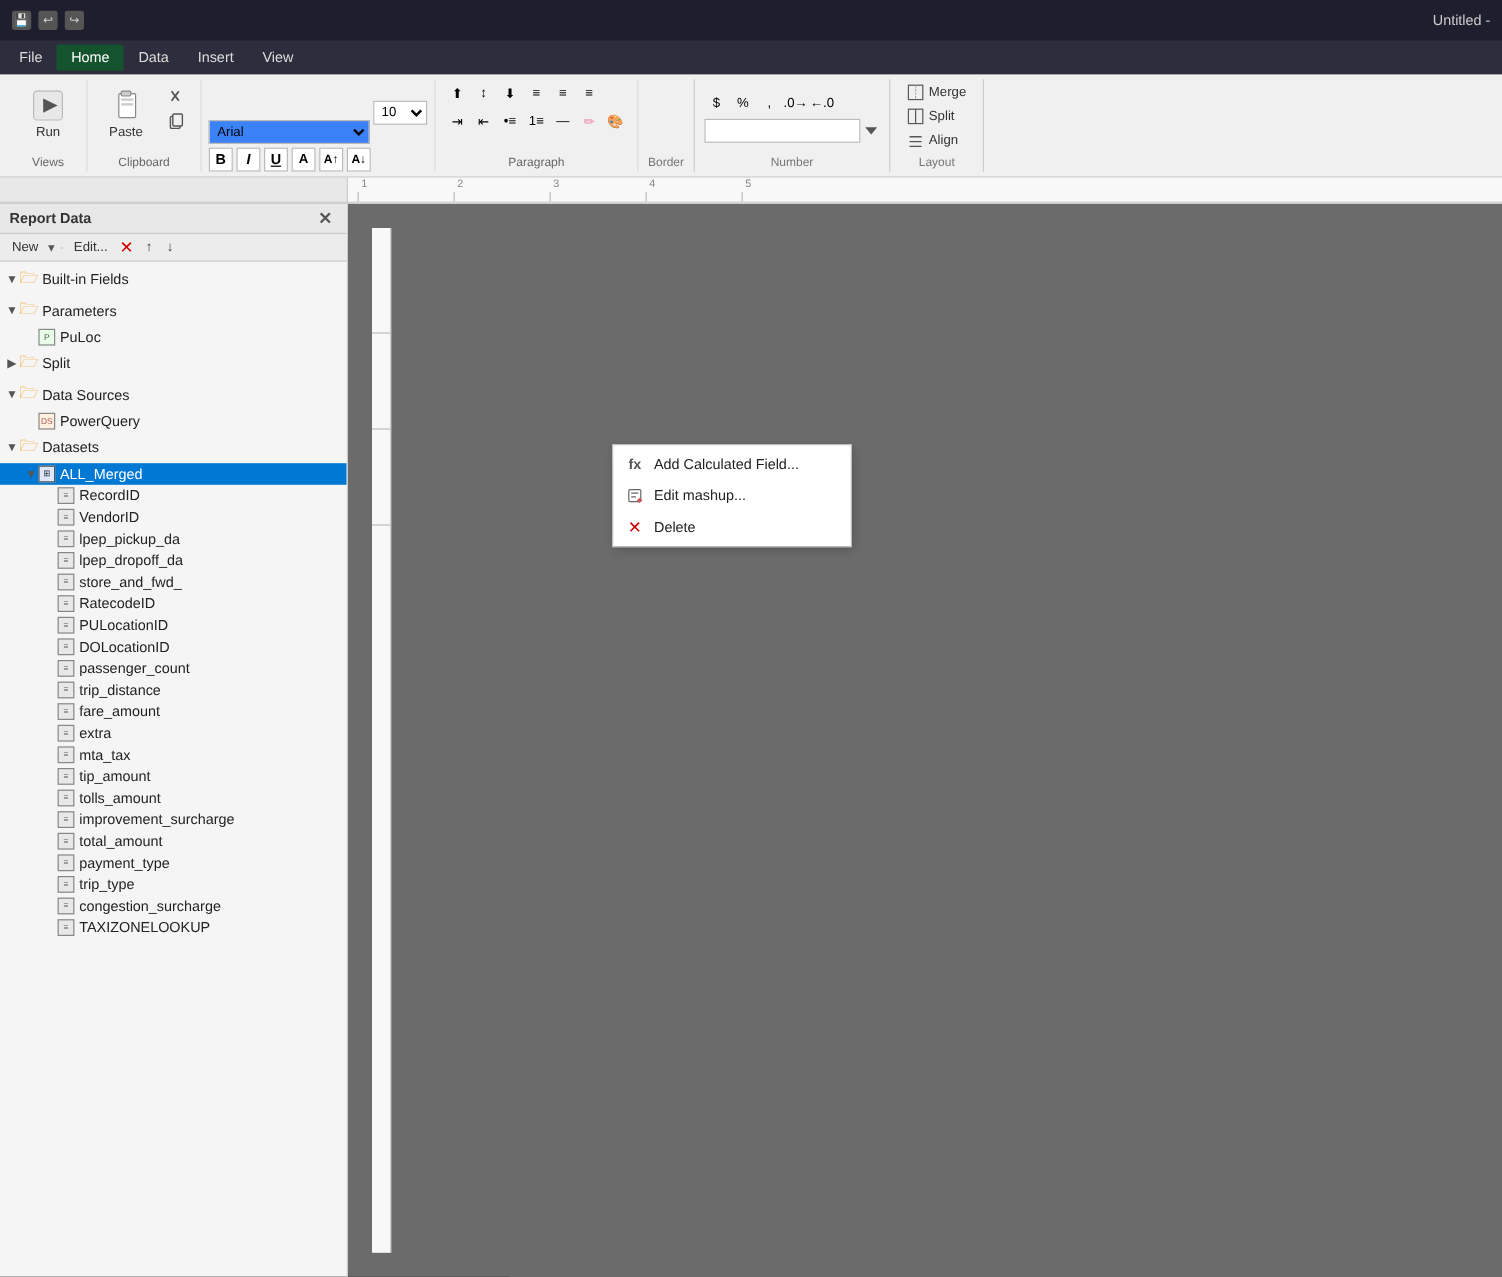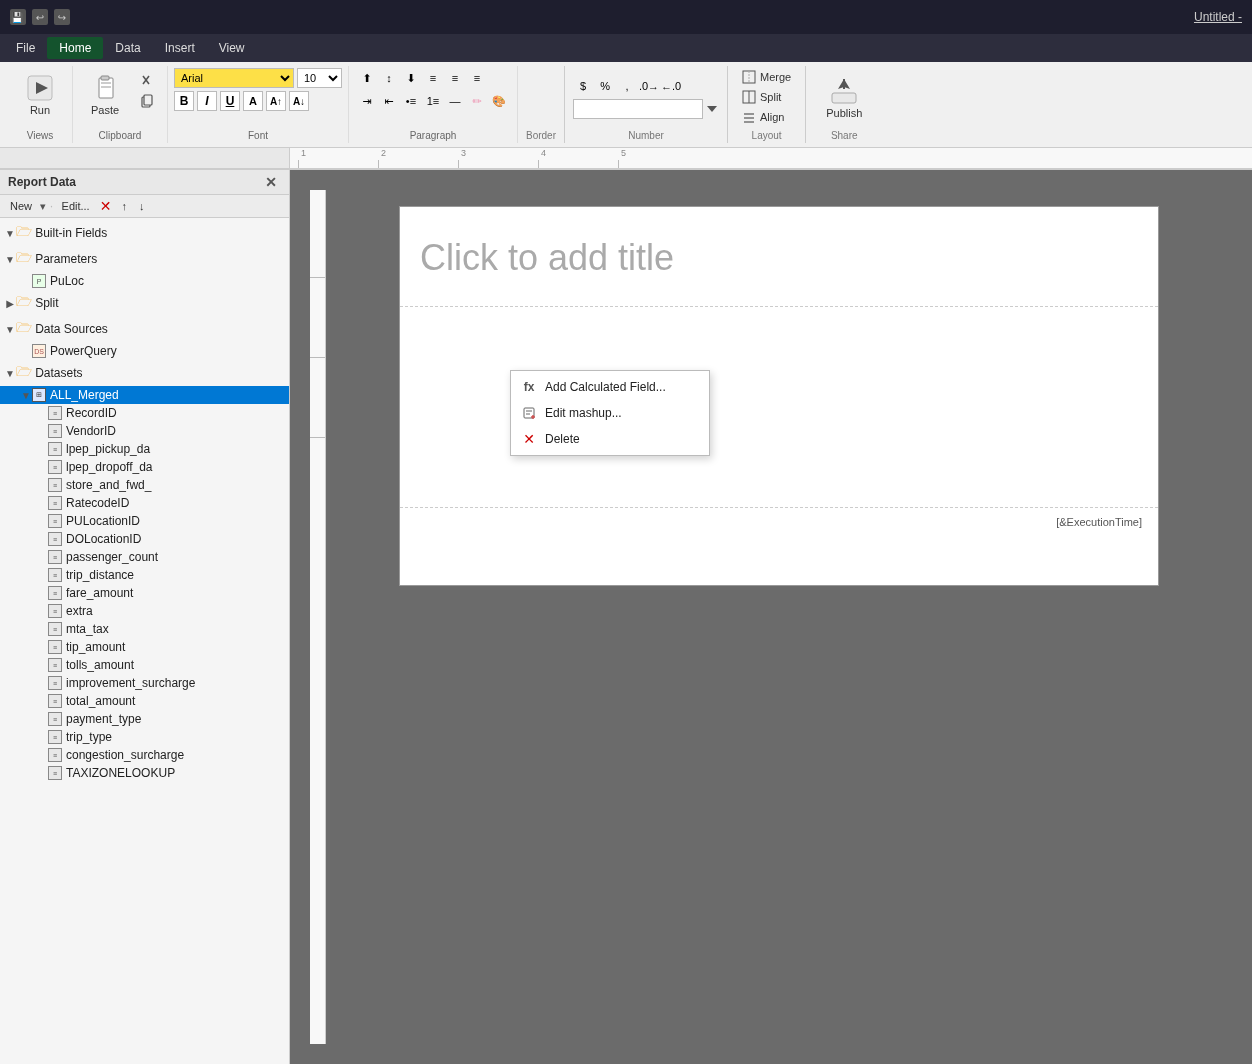--- a/index.html
+++ b/index.html
@@ -10,21 +10,21 @@
       background: #1e1e2e;
       height: 34px;
       display: flex;
       align-items: center;
       padding: 0 10px;
       color: #fff;
       font-size: 12px;
     }
     .title-bar-icons { display: flex; gap: 6px; align-items: center; }
     .title-bar-icon { width: 16px; height: 16px; background: #555; border-radius: 2px; display: inline-flex; align-items: center; justify-content: center; font-size: 10px; color: #ccc; }
-    .title-bar-title { margin-left: auto; color: #ccc; font-size: 12px; text-decoration: underline; }
+    .title-bar-title { margin-left: auto; color: #ccc; font-size: 12px; }
 
     
     .menu-bar {
       background: #2d2d3d;
       height: 28px;
       display: flex;
       align-items: center;
       padding: 0 4px;
       color: #fff;
     }
@@ -102,26 +102,27 @@
       gap: 3px;
       padding: 2px 6px;
       border-right: 1px solid #ddd;
     }
     .font-row {
       display: flex;
       align-items: center;
       gap: 3px;
     }
     .font-select {
-      width: 120px;
+      width: 134px;
       height: 20px;
       font-size: 11px;
       border: 1px solid #bbb;
-      background: #fde047;
+      background: #3b82f6;
       padding: 0 2px;
+      margin-top: 32px;
     }
     .size-select {
       width: 45px;
       height: 20px;
       font-size: 11px;
       border: 1px solid #bbb;
       background: #fff;
       padding: 0 2px;
     }
     .bold-btn {
@@ -522,33 +523,20 @@
             <line x1="2" y1="4" x2="12" y2="4" stroke="#555" stroke-width="1.2"></line>
             <line x1="2" y1="8" x2="12" y2="8" stroke="#555" stroke-width="1.2"></line>
             <line x1="2" y1="12" x2="12" y2="12" stroke="#555" stroke-width="1.2"></line>
           </svg>
         <span>Align</span>
       </div>
     </div>
     <div class="ribbon-section-label">Layout</div>
   </div>
 
-  <div class="ribbon-section" style="border-right:none;">
-    <div class="ribbon-section-content">
-      <div class="publish-btn">
-        <svg width="32" height="32" viewBox="0 0 32 32">
-          <rect x="4" y="18" width="24" height="10" rx="2" fill="#e8e8e8" stroke="#aaa"></rect>
-          <polygon points="16,4 22,14 16,12 10,14" fill="#555"></polygon>
-          <line x1="16" y1="4" x2="16" y2="14" stroke="#555" stroke-width="2"></line>
-        </svg>
-        <span>Publish</span>
-      </div>
-    </div>
-    <div class="ribbon-section-label">Share</div>
-  </div>
 </div>
 
 <div class="ruler-area">
   <div class="ruler-corner"></div>
   <div class="ruler-h">
     <div class="ruler-ticks">
       <div class="ruler-tick">
         <span class="ruler-tick-label">1</span>
       </div>
       <div class="ruler-tick">
@@ -763,29 +751,20 @@
 
   <div class="canvas-area" style="position:relative;">
     <div style="display:flex;height:100%;">
 
       <div style="width:16px;background:#f8f8f8;border-right:1px solid #ccc;display:flex;flex-direction:column;font-size:8px;color:#888;padding-top:8px;gap:0;flex-shrink:0;">
         <div style="height:80px;border-bottom:1px solid #bbb;"></div>
         <div style="height:80px;border-bottom:1px solid #bbb;"></div>
         <div style="height:80px;border-bottom:1px solid #bbb;"></div>
       </div>
       <div style="flex:1;overflow:auto;padding:16px 20px;">
-        <div class="report-canvas">
-          <div class="report-title-area">
-            <span class="report-title-placeholder">Click to add title</span>
-          </div>
-          <div style="height:200px;"></div>
-          <div class="report-footer">
-            <span>[&amp;ExecutionTime]</span>
-          </div>
-        </div>
 
         <div class="context-menu" style="left: 220px; top: 200px;">
           <div class="context-menu-item">
             <span class="context-menu-icon" style="font-weight:bold;color:#555;">fx</span>
             <span>Add Calculated Field...</span>
           </div>
           <div class="context-menu-item">
             <span class="context-menu-icon">
               <svg width="14" height="14" viewBox="0 0 14 14">
                   <rect x="2" y="2" width="10" height="10" rx="1" fill="none" stroke="#666" stroke-width="1"></rect>

